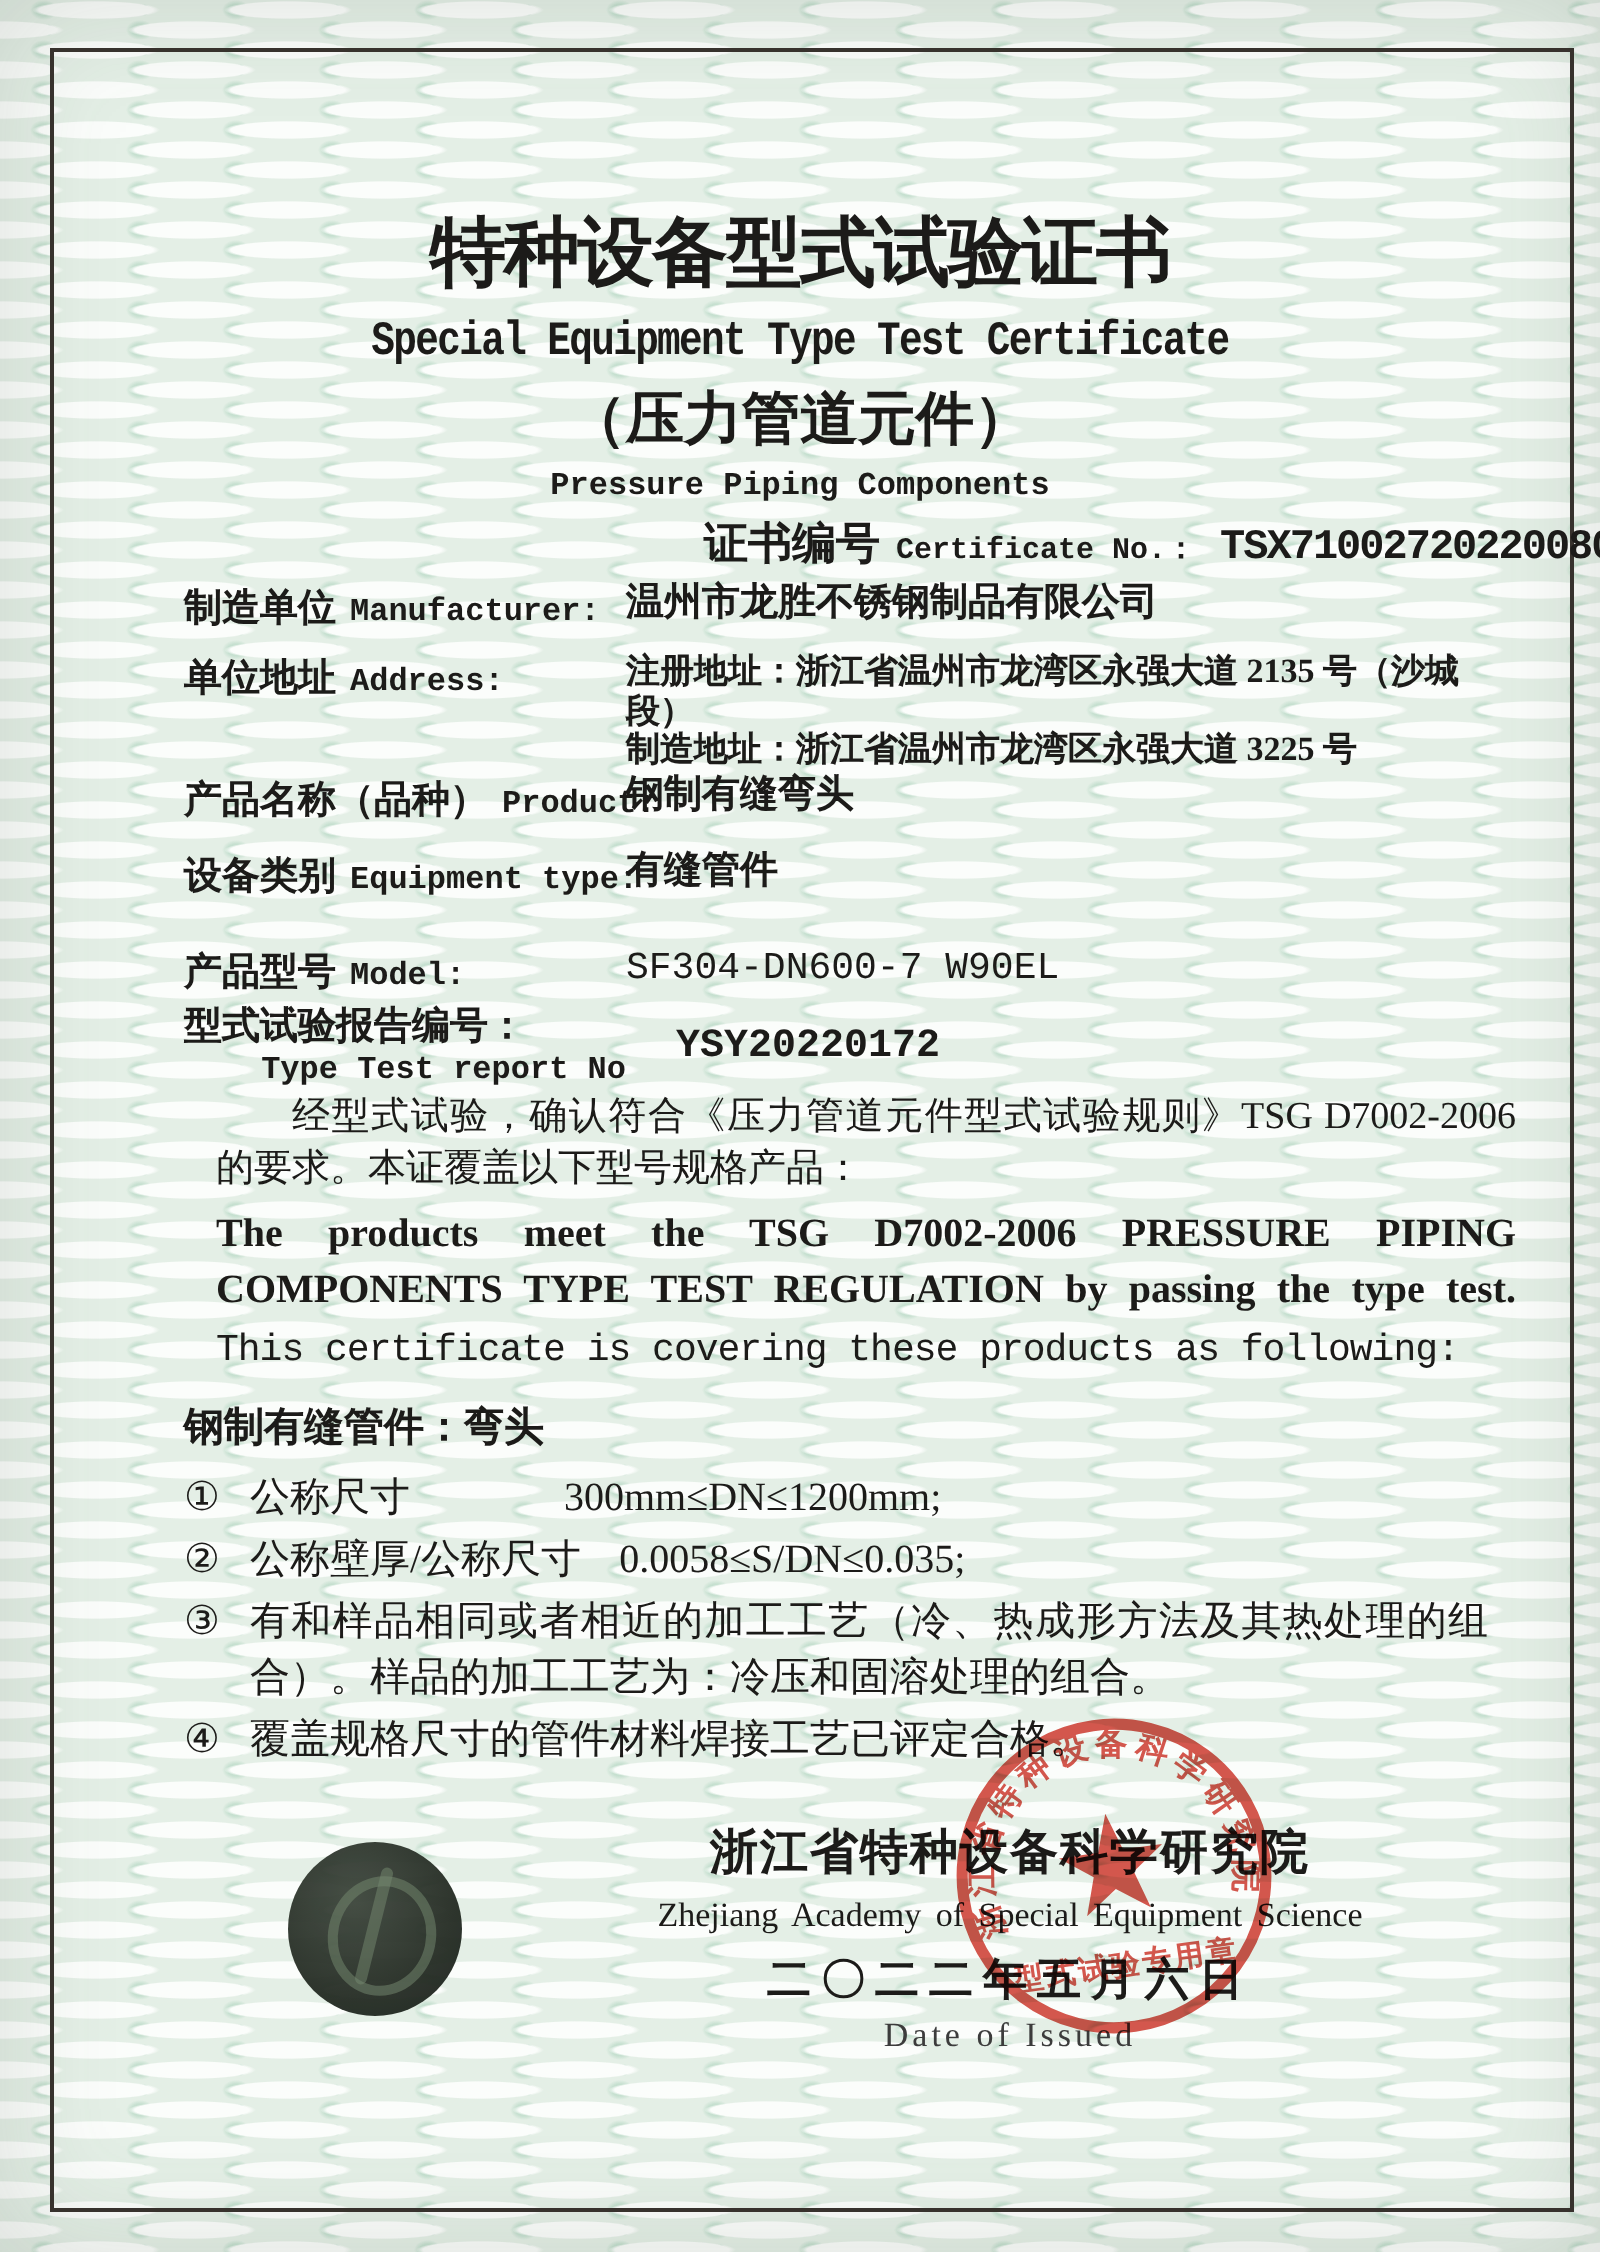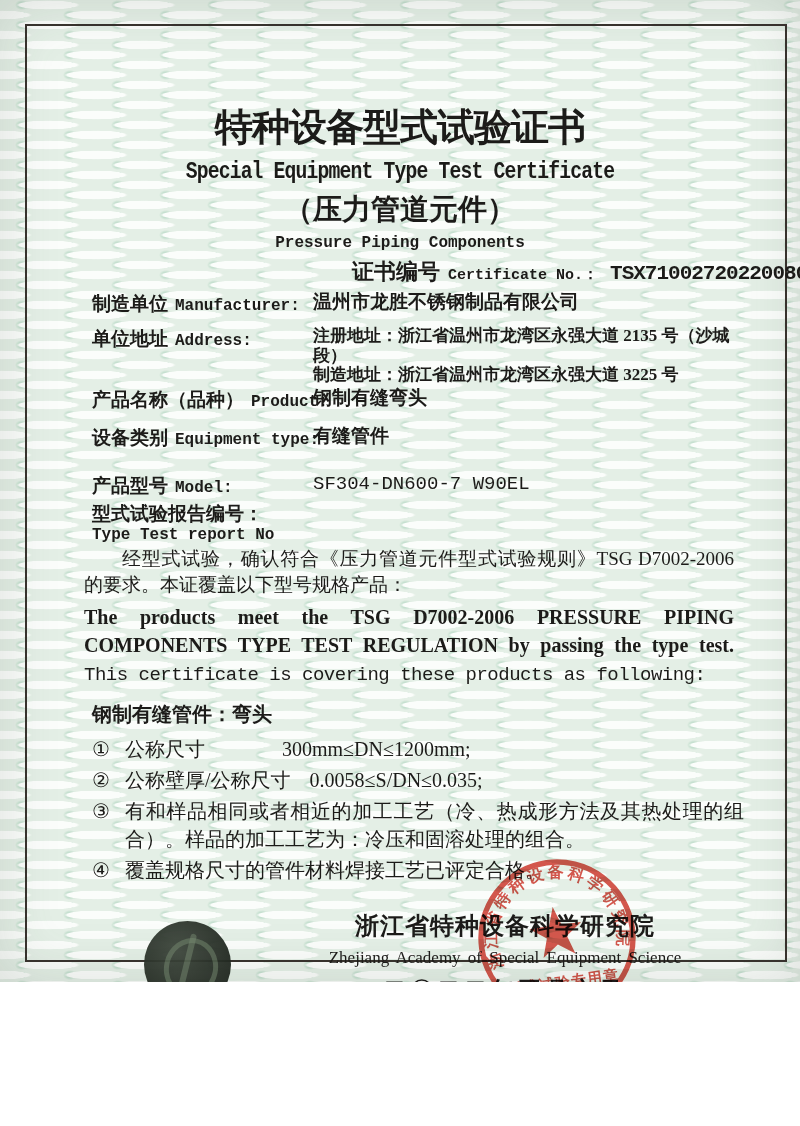--- a/index.html
+++ b/index.html
@@ -1,17 +1,17 @@
 <!DOCTYPE html>
 <html><head>
 <meta charset="utf-8">
 <style>
   html,body{margin:0;padding:0;}
   body{width:800px;font-family:"Liberation Serif","DejaVu Serif",serif;color:#1c1b19;}
-  .page{position:relative;width:800px;height:982px;overflow:hidden;
+  .page{position:relative;width:800px;height:1126px;overflow:hidden;
     background-color:#e4efe6;
     background-image:
       radial-gradient(42px 6px at 48px 5px, #fbfdfb 68%, rgba(251,253,251,0) 76%),
       radial-gradient(42px 6px at 0px 15px, #fbfdfb 68%, rgba(251,253,251,0) 76%),
       radial-gradient(42px 6px at 96px 15px, #fbfdfb 68%, rgba(251,253,251,0) 76%),
       radial-gradient(3px 3px at 24px 15px, #8fc3aa 55%, rgba(143,195,170,0) 100%),
       radial-gradient(3px 3px at 72px 5px, #8fc3aa 55%, rgba(143,195,170,0) 100%),
       radial-gradient(7px 5px at 70px 15px, #c6e0d0 60%, rgba(198,224,208,0) 100%),
       radial-gradient(7px 5px at 22px 5px, #c6e0d0 60%, rgba(198,224,208,0) 100%);
     background-size:96px 20px;
@@ -37,24 +37,24 @@
   .lbl .en{font-size:16px;font-family:"Liberation Mono","DejaVu Sans Mono",monospace;font-weight:600;margin-left:3px;}
   .val{flex:1;font-size:19px;font-weight:600;line-height:22px;}
   .val.mono{font-family:"Liberation Mono","DejaVu Sans Mono",monospace;font-weight:400;}
   .addr{font-size:17px;line-height:19.5px;font-weight:600;}
   .r1{margin-bottom:9px;}
   .r2{margin-bottom:2px;}
   .r3{margin-bottom:22px;}
   .r4{margin-bottom:12px;}
   .r5{margin-bottom:4px;}
   .lbl2 .cn{font-size:19px;font-weight:600;display:block;line-height:22px;}
-  .lbl2 .en{font-size:16px;font-family:"Liberation Mono","DejaVu Sans Mono",monospace;font-weight:600;display:block;line-height:20px;margin-left:0;}
+  .lbl2 .en{font-size:16px;font-family:"Liberation Mono","DejaVu Sans Mono",monospace;font-weight:600;display:block;line-height:20px;margin-left:12px;text-align:right;}
   .r6 .val{align-self:center;margin-left:25px;font-family:"Liberation Mono","DejaVu Sans Mono",monospace;font-size:20px;}
 
-  .statement{position:absolute;left:84px;top:546px;width:650px;}
+  .statement{position:absolute;left:108px;top:546px;width:650px;}
   .st-cn1{font-size:19px;line-height:26px;text-indent:2em;text-align:justify;text-align-last:justify;}
   .st-cn2{font-size:19px;line-height:26px;}
   .st-en-b{font-size:20px;line-height:28px;font-weight:bold;text-align:justify;text-align-last:justify;margin-top:5px;}
   .st-en{font-size:19px;line-height:24px;font-family:"Liberation Mono","DejaVu Sans Mono",monospace;margin-top:4px;letter-spacing:-.5px;}
 
   .coverage{position:absolute;left:92px;top:702px;width:652px;}
   .cov-h{font-size:20px;font-weight:600;line-height:24px;margin-bottom:9px;}
   .cov-item{position:relative;padding-left:33px;font-size:20px;line-height:28px;margin-bottom:3px;font-weight:500;}
   .cov-item .num{position:absolute;left:0;top:0;}
   .cov-item .ilabel{display:inline-block;}
@@ -138,20 +138,21 @@
         <span class="en">Model:</span>
       </div>
       <div class="val mono">SF304-DN600-7 W90EL</div>
     </div>
 
     <div class="row r6">
       <div class="lbl lbl2">
         <span class="cn">型式试验报告编号：</span>
         <span class="en">Type Test report No</span>
       </div>
+      <div class="val">YSY20220172</div>
     </div>
   </div>
 
   <div class="statement">
     <div class="st-cn1">经型式试验，确认符合《压力管道元件型式试验规则》TSG D7002-2006</div>
     <div class="st-cn2">的要求。本证覆盖以下型号规格产品：</div>
     <div class="st-en-b">The products meet the TSG D7002-2006 PRESSURE PIPING</div>
     <div class="st-en-b" style="margin-top:0;">COMPONENTS TYPE TEST REGULATION by passing the type test.</div>
     <div class="st-en">This certificate is covering these products as following:</div>
   </div>

